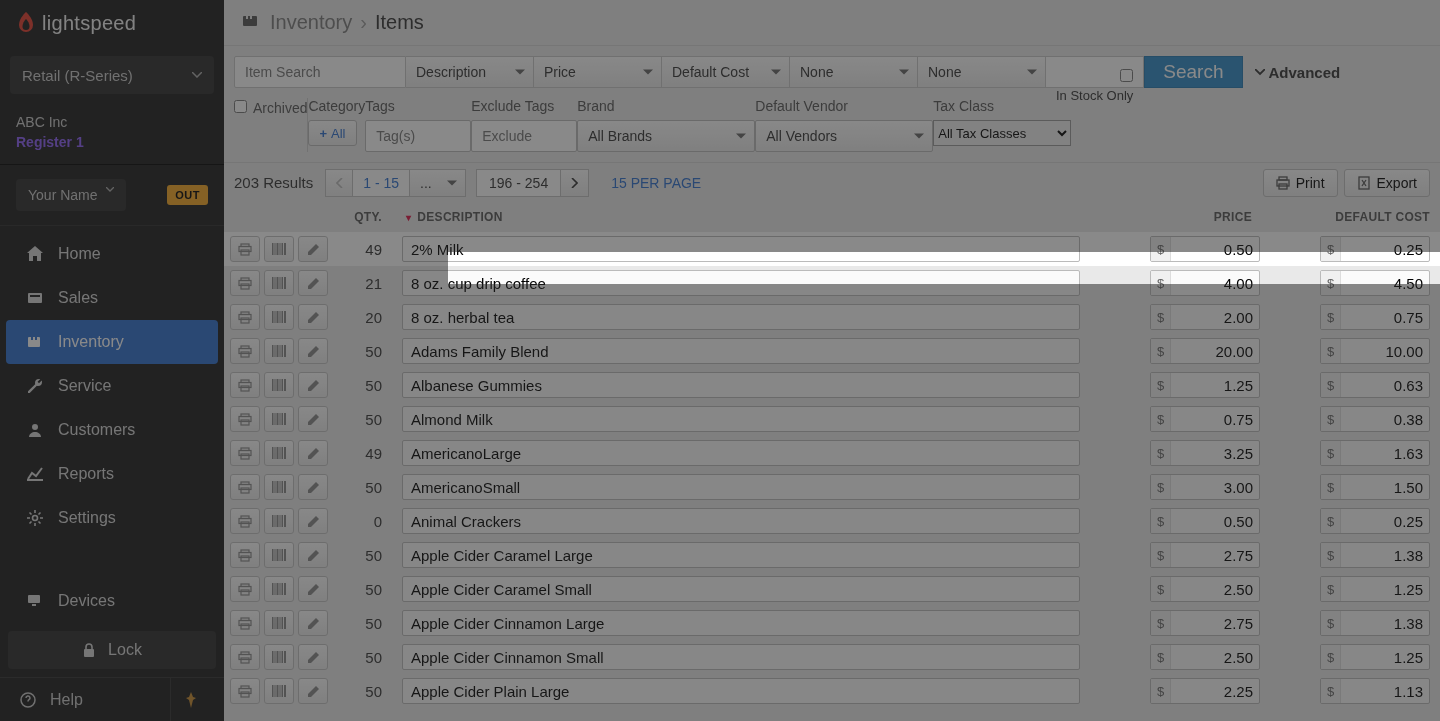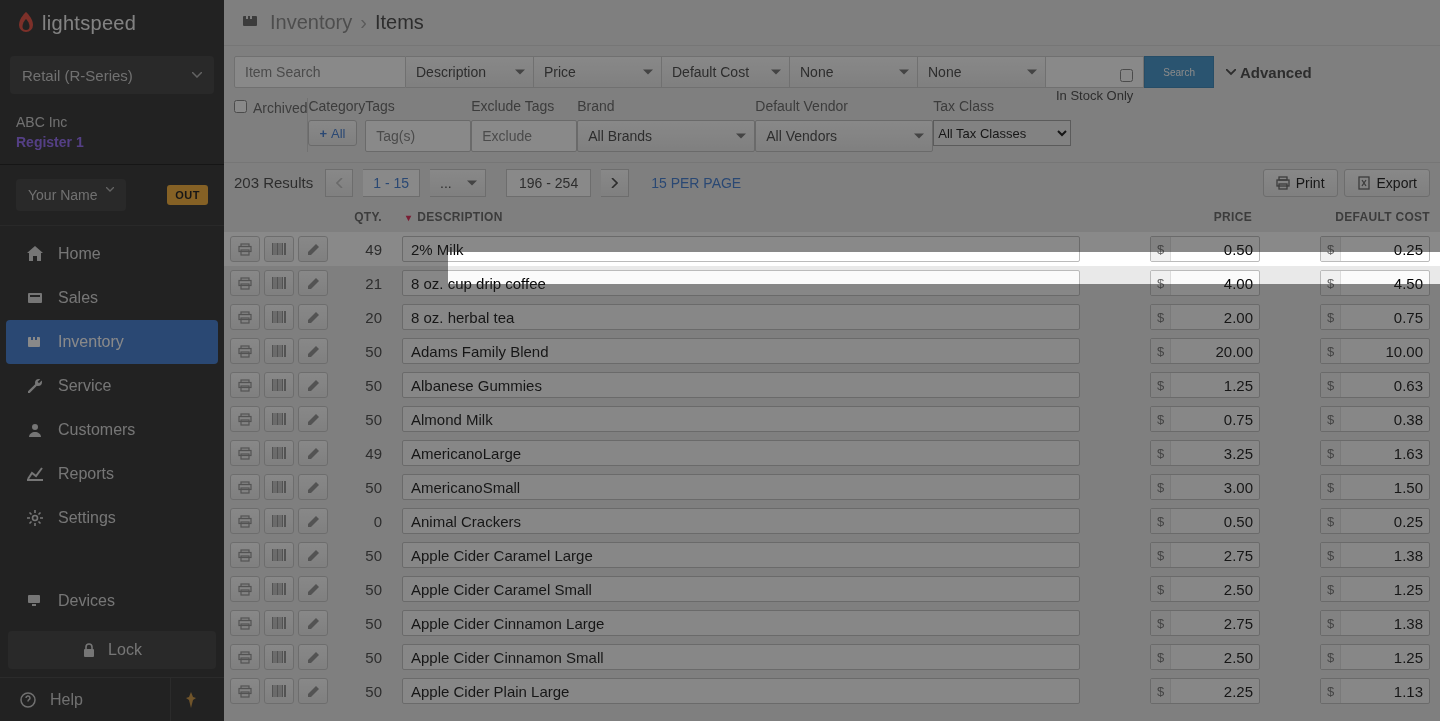--- a/index.html
+++ b/index.html
@@ -106,21 +106,21 @@
     position: absolute; right: 8px; top: 50%; transform: translateY(-50%);
     border-left: 5px solid transparent; border-right: 5px solid transparent;
     border-top: 5px solid #666;
   }
   .instock {
     height: 32px; background: #fff; border: 1px solid #c8c8c8; border-left: 0;
     display: flex; align-items: flex-end; padding: 12px 10px; gap: 6px; font-size: 13px; flex-direction: column;
   }
   .btn-search {
     height: 32px; padding: 0 18px; background: #2d8ac7; color: #fff;
-    border: 1px solid #247ab3; cursor: pointer; font-size: 10px;
+    border: 1px solid #247ab3; cursor: pointer; font-size: 19px;
   }
   .adv {
     margin-left: 12px; display: flex; align-items: center; gap: 4px;
     font-size: 15px; font-weight: 600; cursor: pointer;
   }
 
   .filters-2 {
     padding: 0 10px 10px; display: flex; 
   }
   .filter-col { display: flex; flex-direction: column; gap: 6px; }
@@ -145,21 +145,21 @@
   select.tax {
     height: 26px; border: 1px solid #999; background: #efefef; font-size: 13px; width: 138px;
   }
 
   .results-bar {
     height: 40px; display: flex; align-items: center; padding: 0 10px; gap: 12px;
     border-top: 1px solid #d6d6d6; justify-content: space-between;
   }
   .results-left { display: flex; align-items: center; gap: 12px; }
   .results-count { font-size: 15px; }
-  .pager { display: flex; align-items: flex-end; gap: 10px; }
+  .pager { display: flex; align-items: flex-end; }
   .pager .pg-btn {
     height: 28px; width: 28px; background: linear-gradient(#fdfdfd,#eaeaea);
     border: 1px solid #c0c0c0; display: flex; align-items: center; justify-content: center;
     cursor: pointer;
   }
   .pager .pg-btn.disabled { color: #bbb; cursor: default; }
   .pager .pg-range {
     height: 28px; padding: 0 10px; background: #fff; border: 1px solid #c0c0c0;
     border-left: 0; display: flex; align-items: center; color: #2d6fcf; cursor: pointer;
   }

